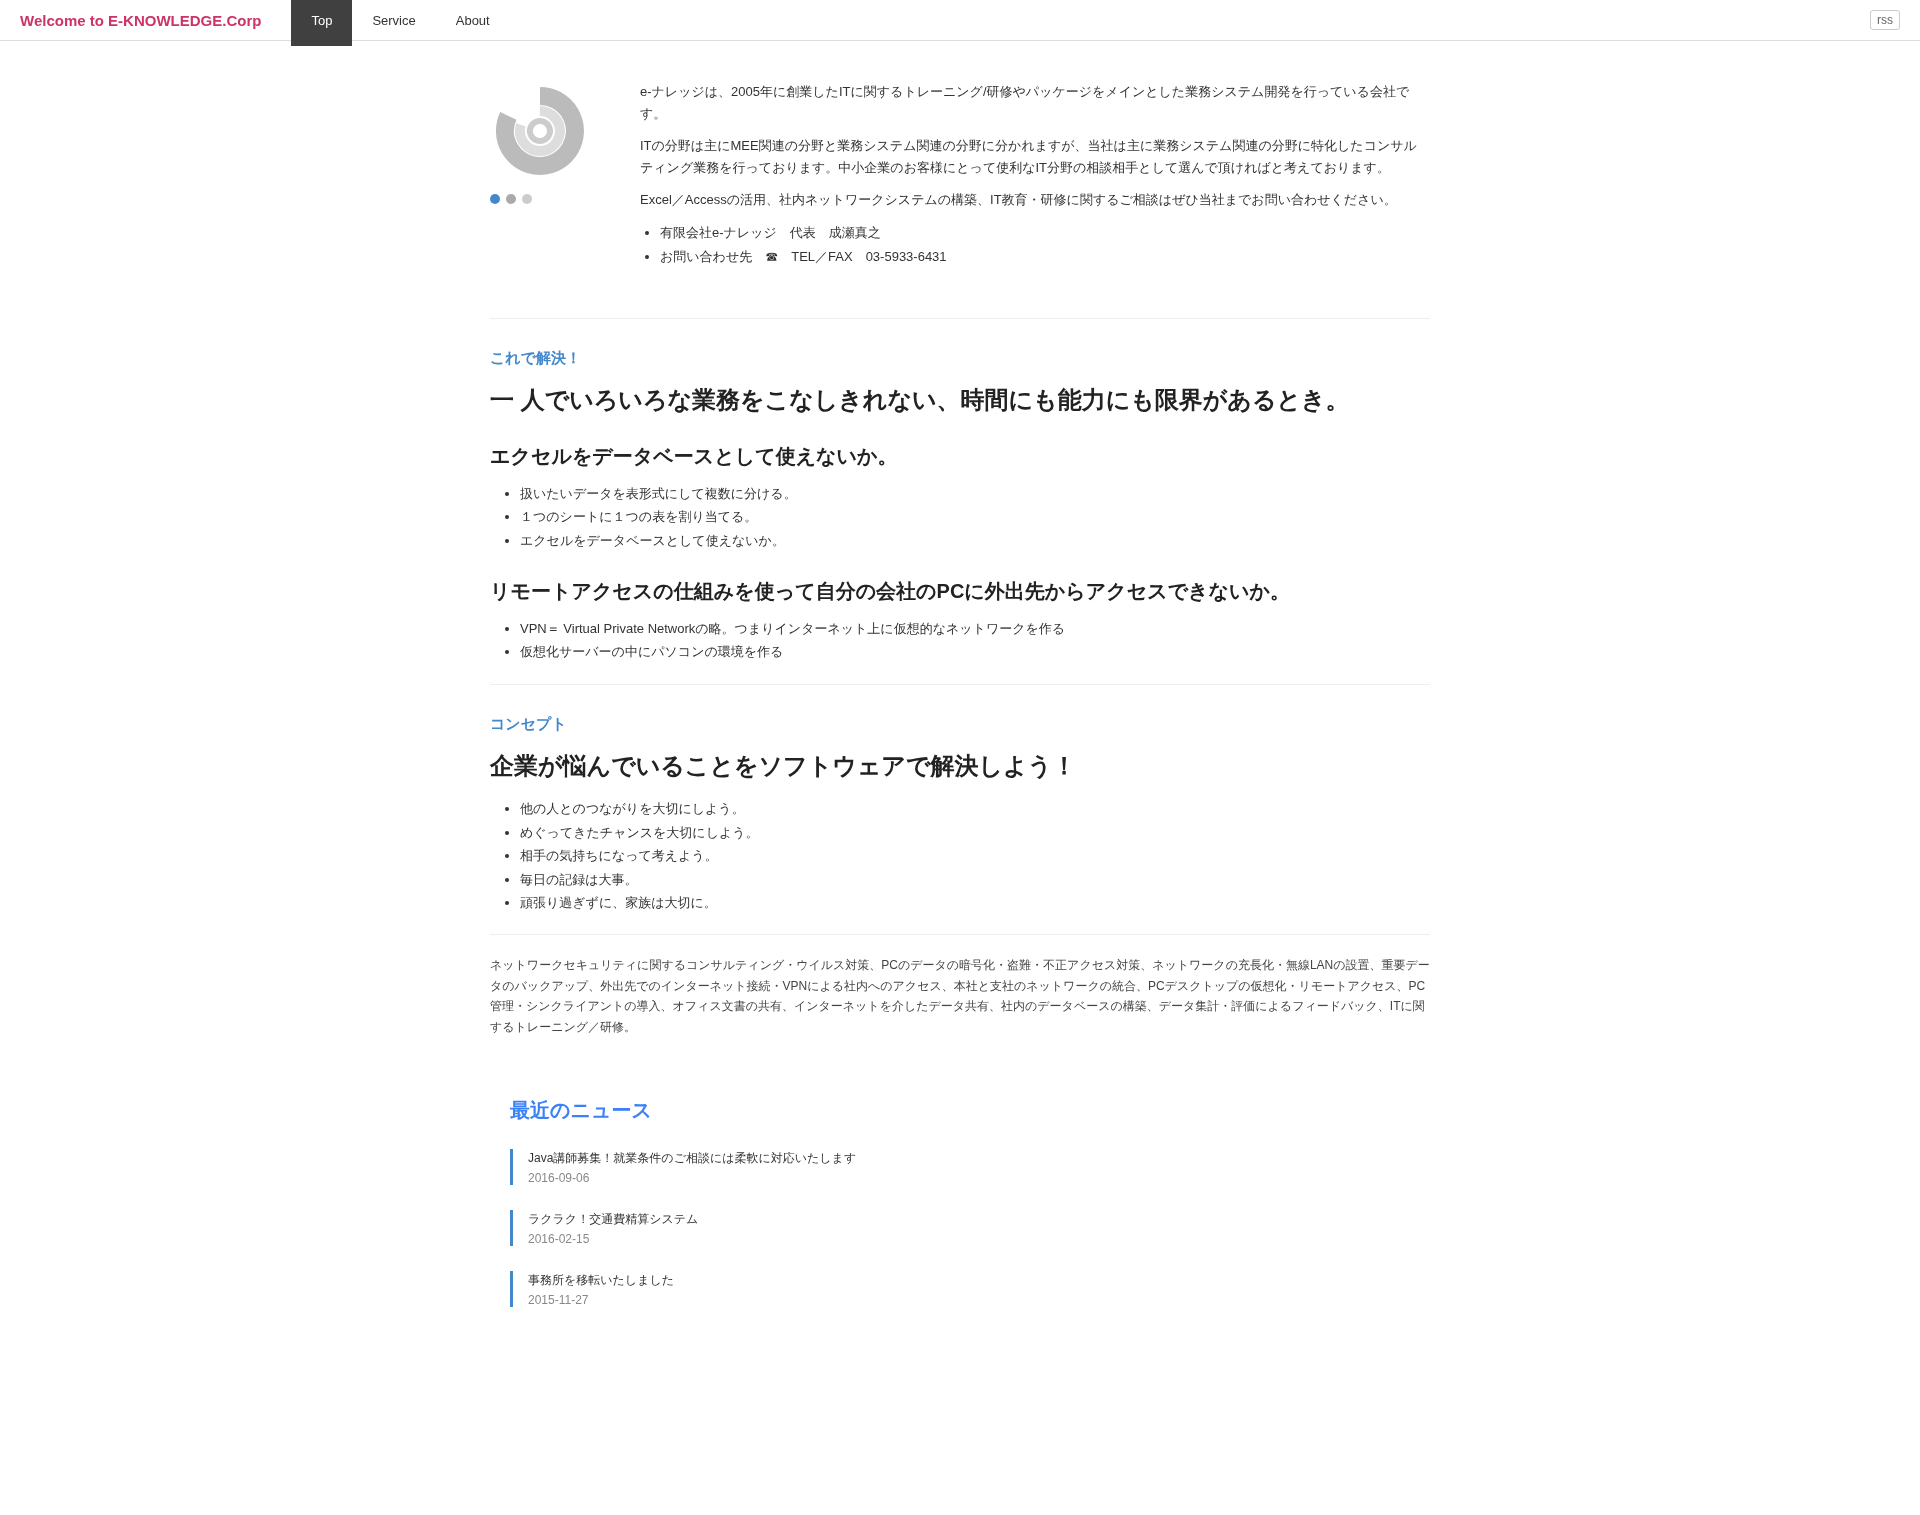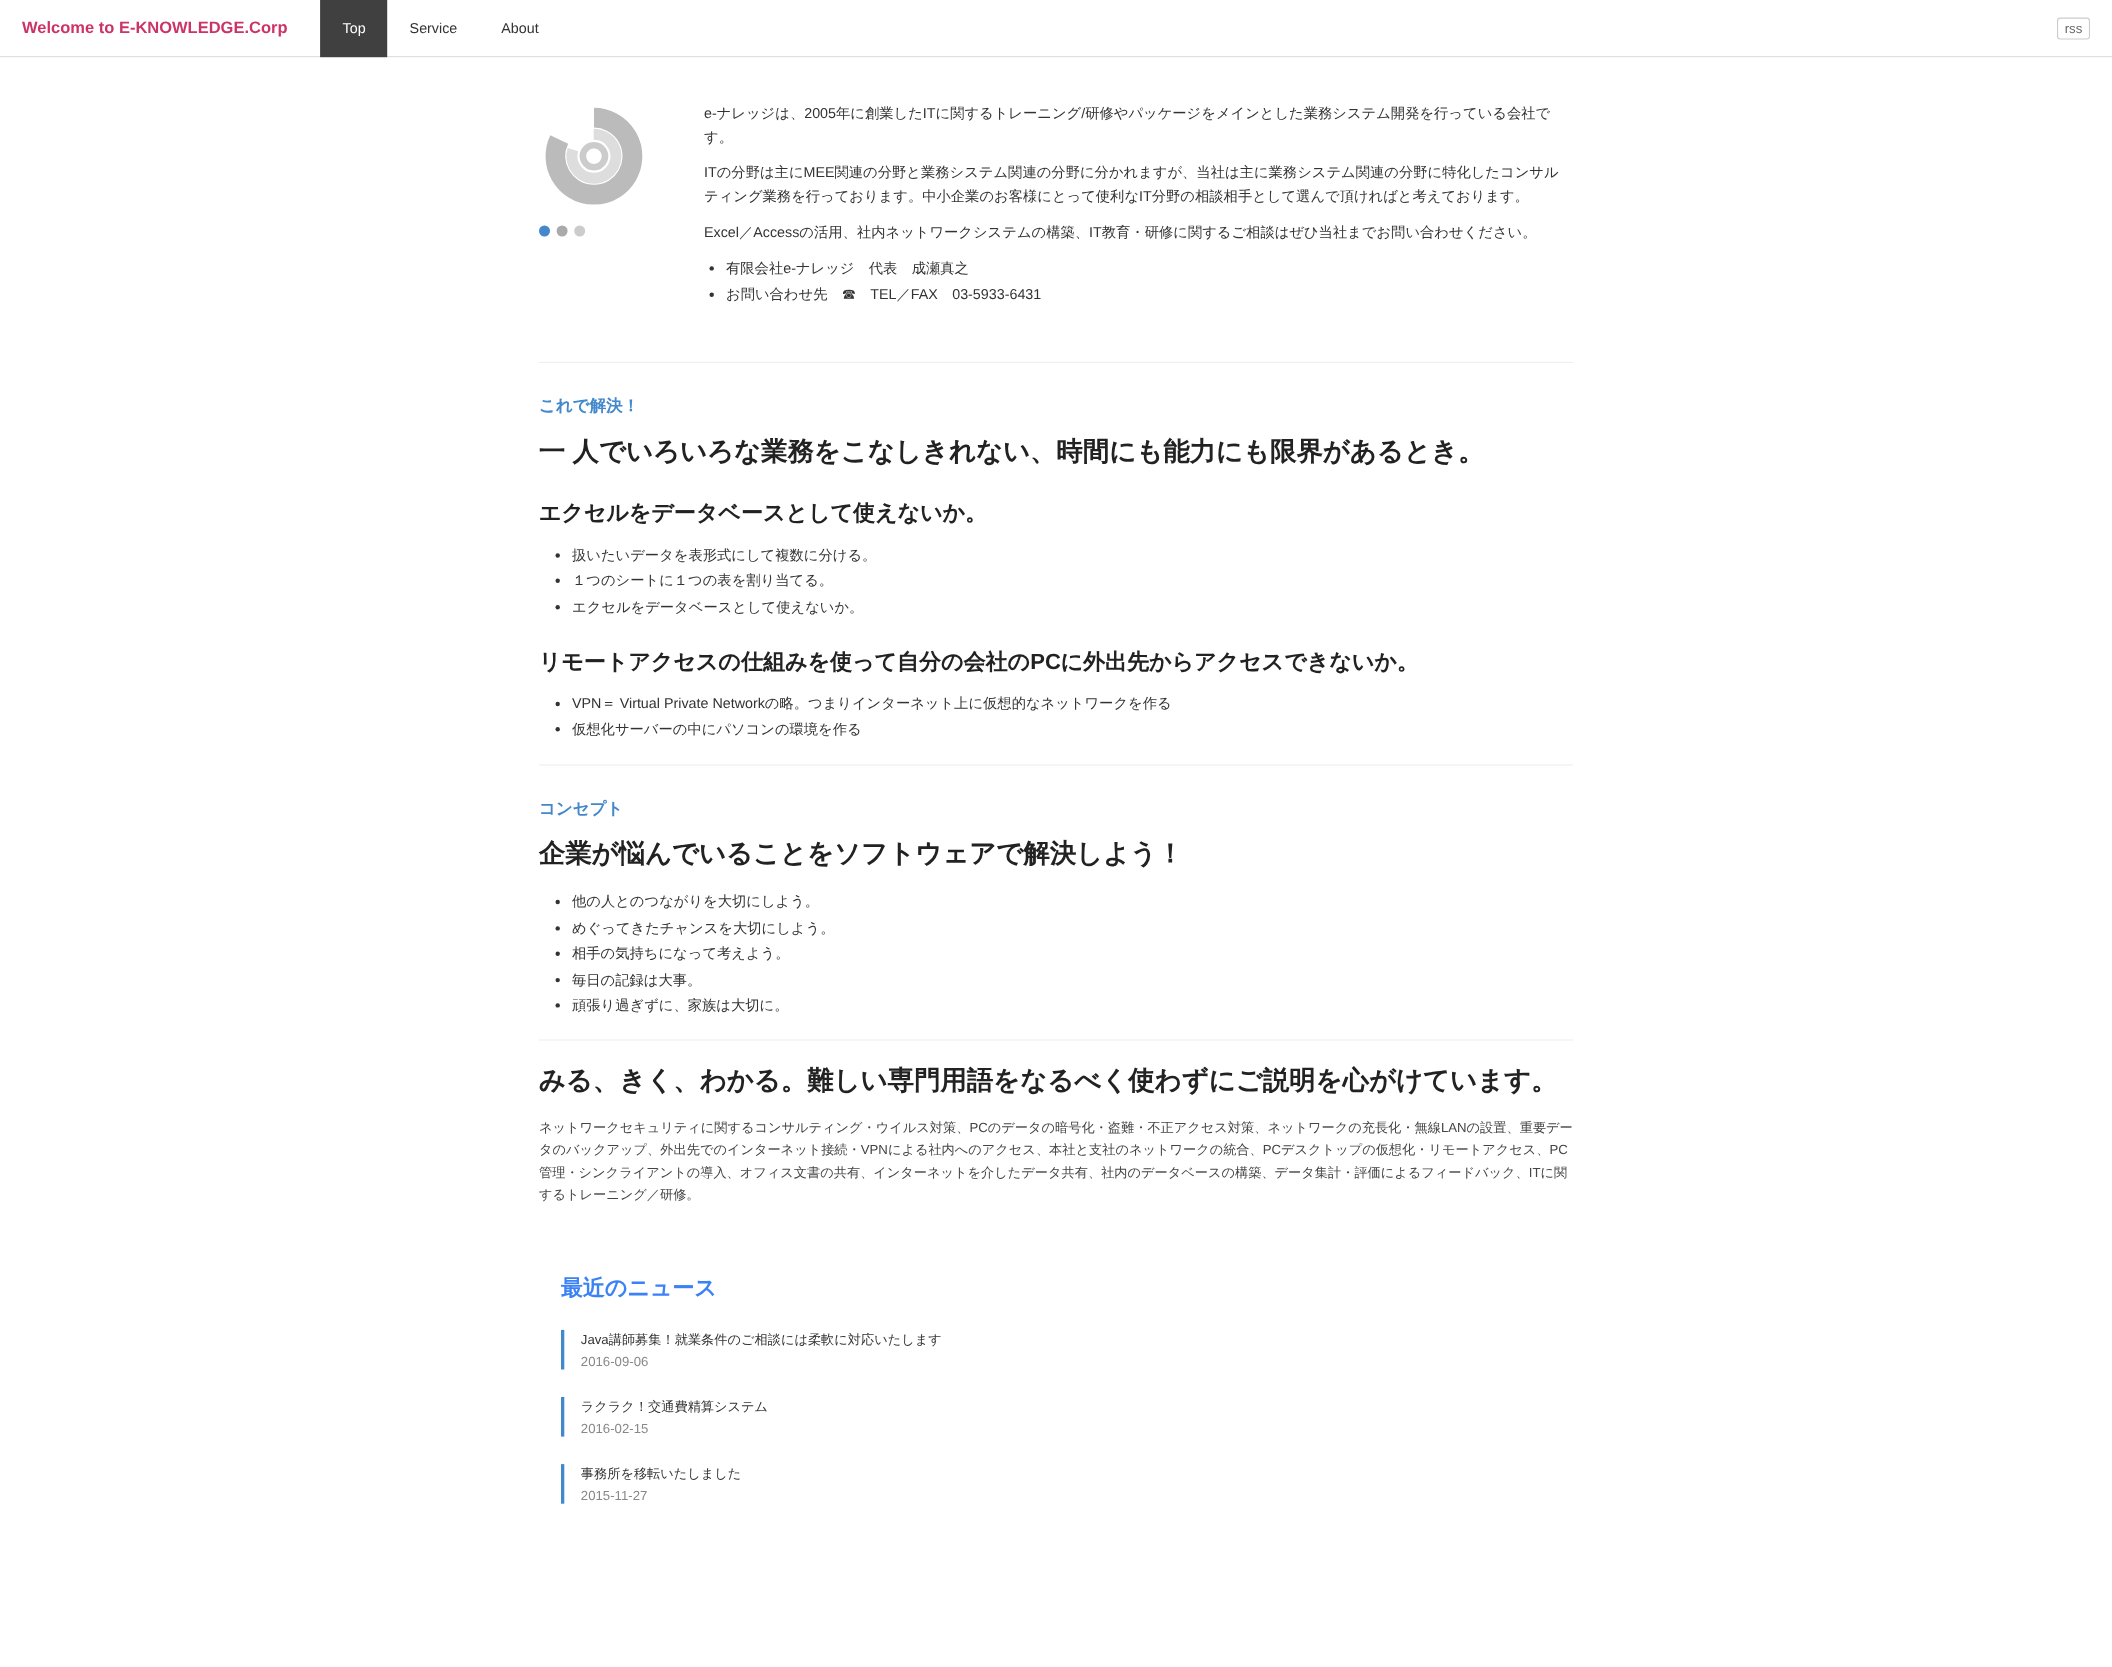--- a/index.html
+++ b/index.html
@@ -2,21 +2,21 @@
 <html><head>
   <meta charset="utf-8">
   <style>
     * { margin: 0; padding: 0; box-sizing: border-box; }
     body { font-family: "Hiragino Kaku Gothic Pro", "Meiryo", "MS Gothic", sans-serif; font-size: 13px; color: #333; background: #fff; }
 
     
     #header {
       display: flex;
       align-items: center;
-      height: 52px;
+      height: 41px;
       border-bottom: 1px solid #ddd;
       padding: 0 20px;
       background: #fff;
     }
     #site-title {
       color: #cc3366;
       font-size: 15px;
       font-weight: bold;
       margin-right: 30px;
       flex-shrink: 0;
@@ -252,21 +252,20 @@
       <li>めぐってきたチャンスを大切にしよう。</li>
       <li>相手の気持ちになって考えよう。</li>
       <li>毎日の記録は大事。</li>
       <li>頑張り過ぎずに、家族は大切に。</li>
     </ul>
   </div>
 
   <hr class="divider">
 
   <div id="business-section">
-    <div class="main-heading">みる、きく、わかる。難しい専門用語をなるべく使わずにご説明を心がけています。</div>
     <p id="business-description">ネットワークセキュリティに関するコンサルティング・ウイルス対策、PCのデータの暗号化・盗難・不正アクセス対策、ネットワークの充長化・無線LANの設置、重要データのバックアップ、外出先でのインターネット接続・VPNによる社内へのアクセス、本社と支社のネットワークの統合、PCデスクトップの仮想化・リモートアクセス、PC管理・シンクライアントの導入、オフィス文書の共有、インターネットを介したデータ共有、社内のデータベースの構築、データ集計・評価によるフィードバック、ITに関するトレーニング／研修。</p>
   </div>
 
   <div id="news-section">
     <div id="news-heading">最近のニュース</div>
 
     <div class="news-item">
       <div class="news-title">Java講師募集！就業条件のご相談には柔軟に対応いたします</div>
       <div class="news-date">2016-09-06</div>
     </div>

